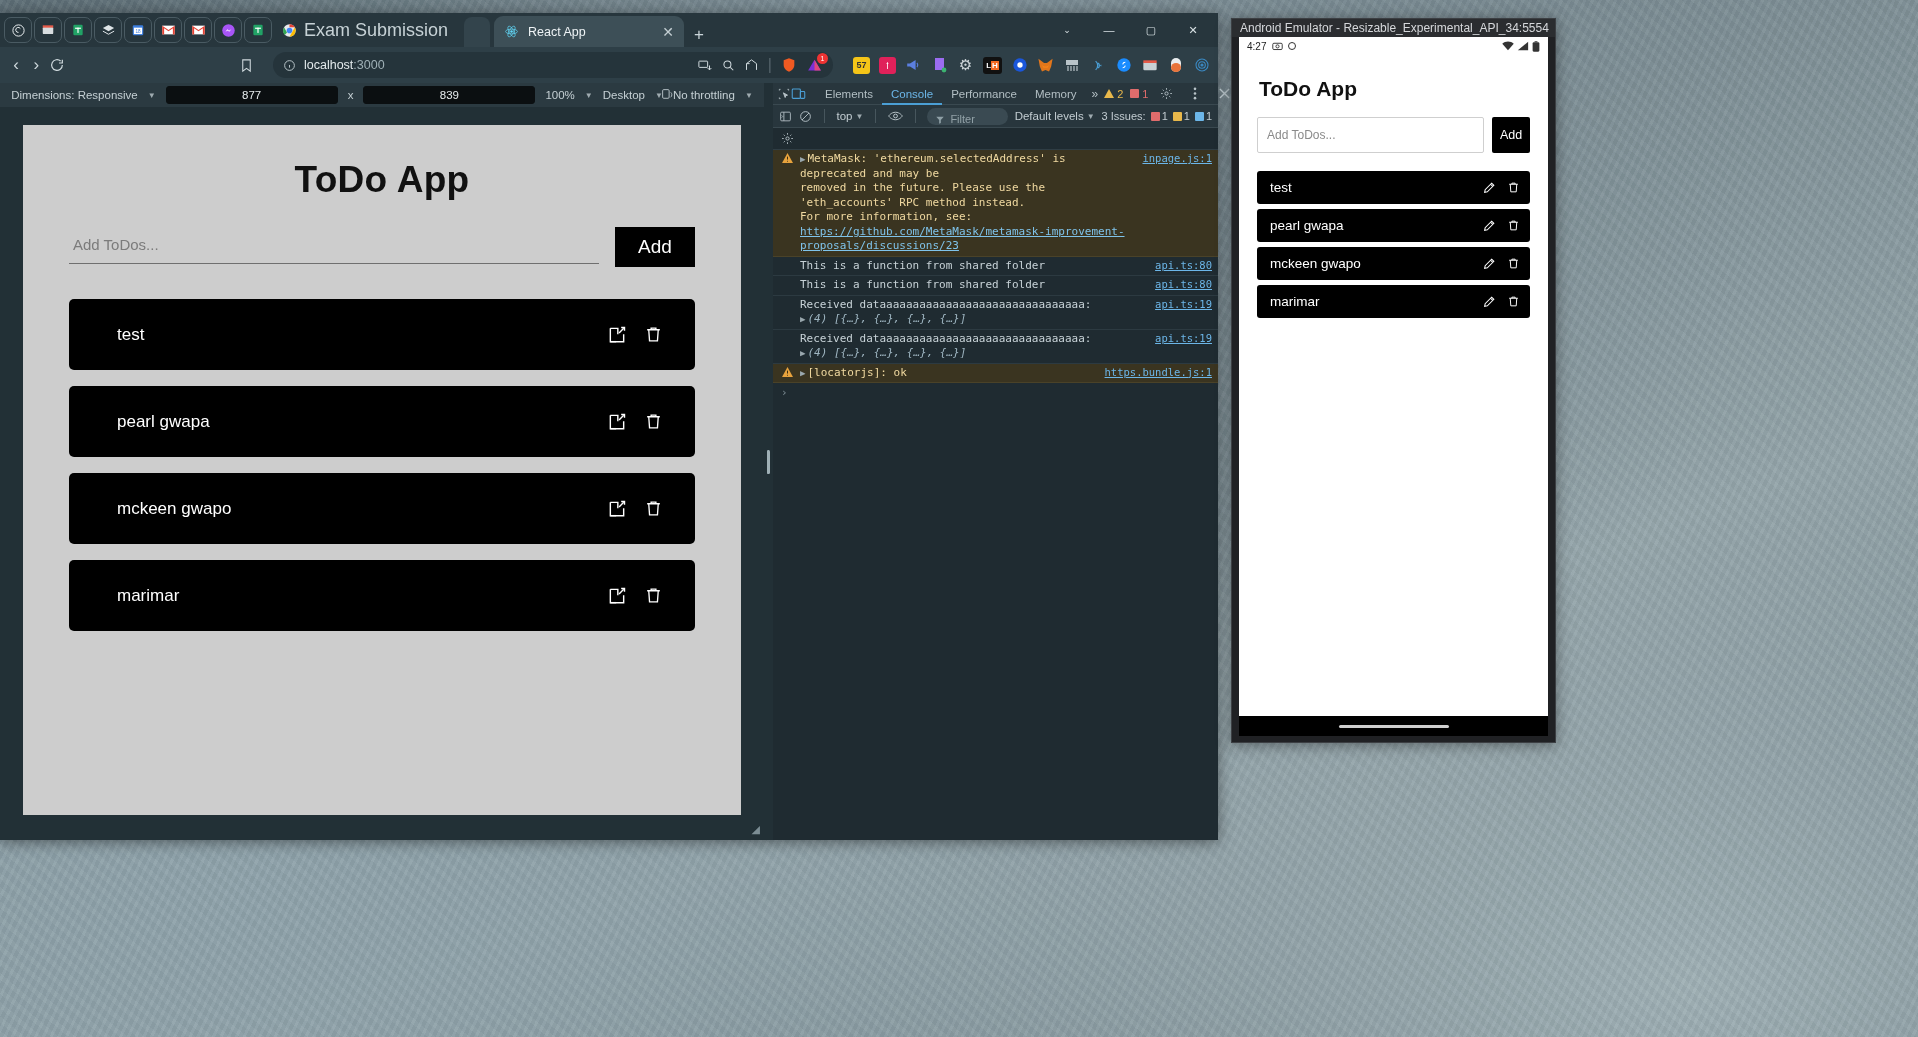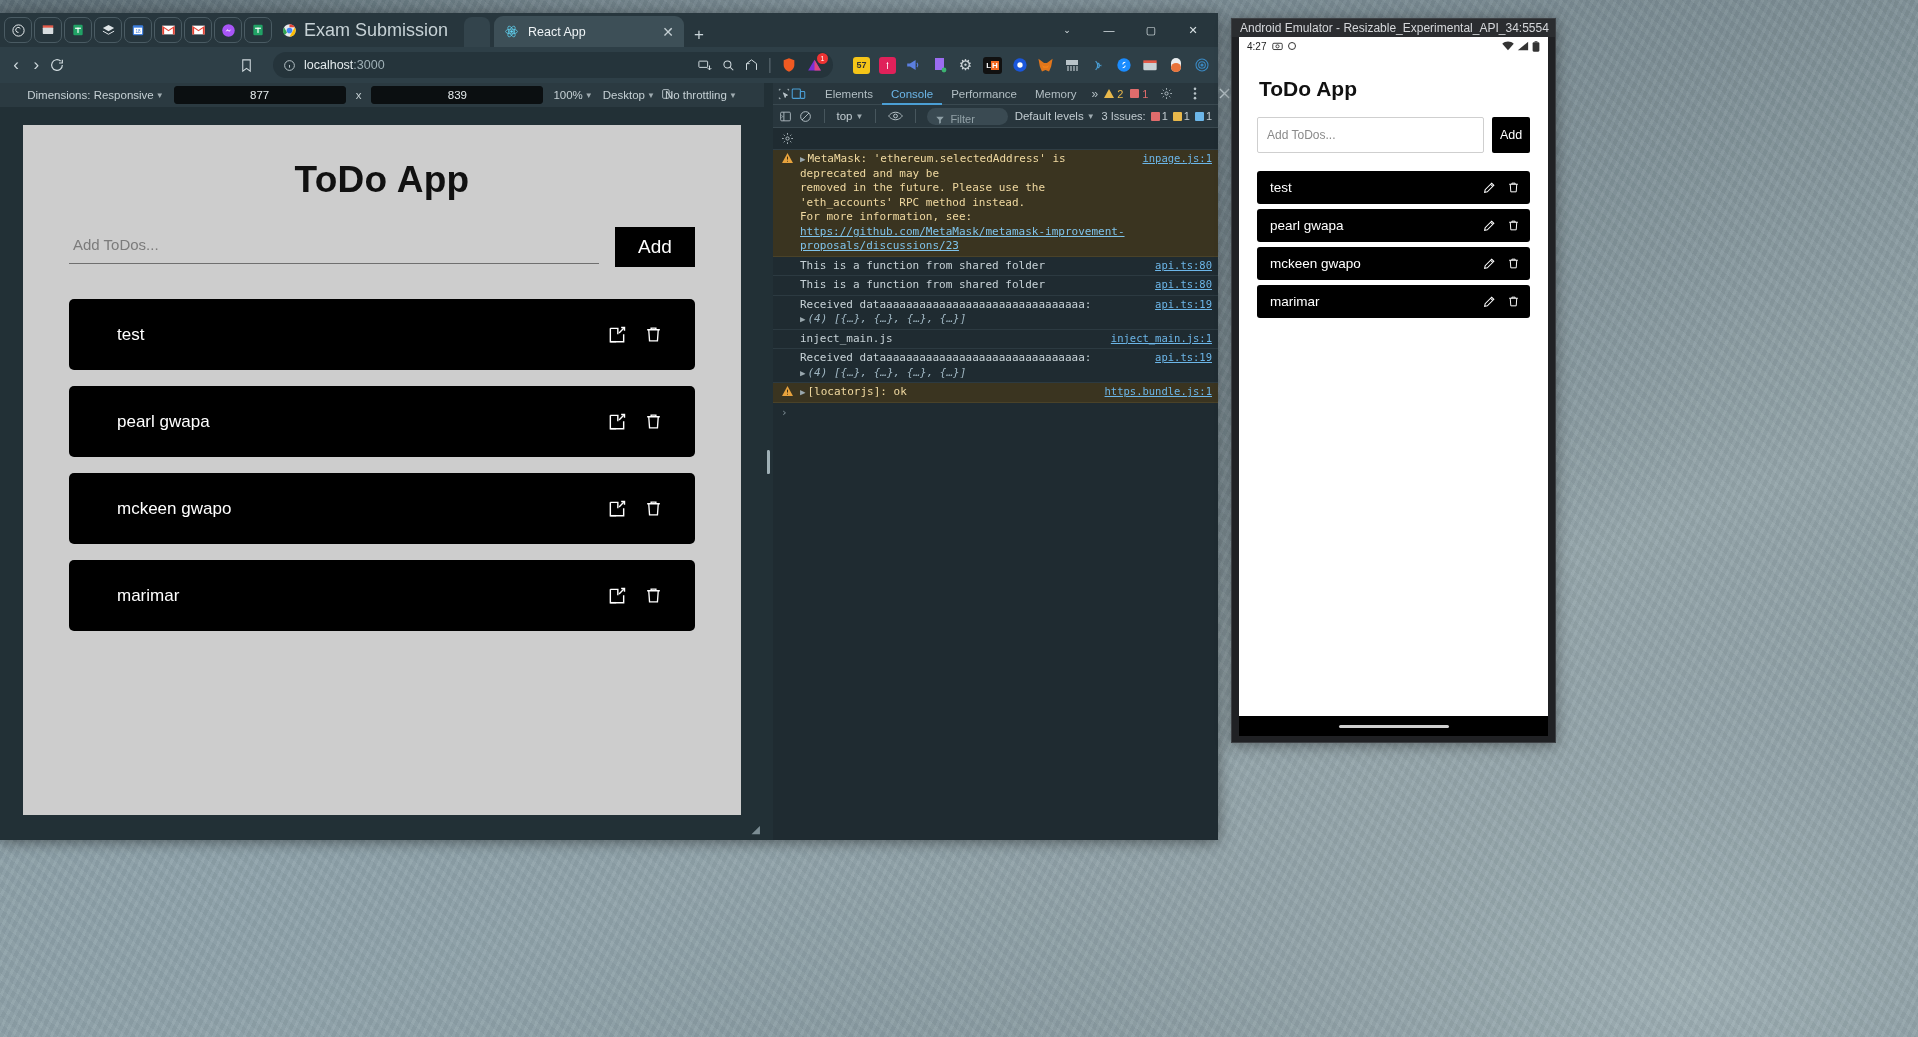--- a/index.html
+++ b/index.html
@@ -86,21 +86,21 @@
 
   
   .split{flex:1;display:flex;min-height:0;background:#1f2b31}
 
   
   .devpane{width:764px;display:flex;flex-direction:column;background:#223036;position:relative}
   .devtoolbar{
     height:24px;display:flex;align-items:center;justify-content:center;gap:10px;
     font-size:11.5px;color:#c5d0d4;background:#2b3a41;position:relative;
   }
-  .devtoolbar .dd{display:flex;align-items:center;gap:2px;white-space:nowrap}
+  .devtoolbar .dd{display:flex;align-items:center;gap:10px;white-space:nowrap}
   .caret{font-size:8px;color:#9fabb0}
   .dimbox{background:#0b0f11;border-radius:3px;color:#e6ecee;font-size:11.5px;
     padding:2px 8px;min-width:48px;text-align:center;border:1px solid #0b0f11}
   .devtoolbar .rot{position:absolute;right:90px;color:#c5d0d4}
   .devtoolbar .kebab{position:absolute;right:14px;color:#c5d0d4;letter-spacing:1px;font-size:12px}
   .devstage{
     flex:1;background:#223036;display:flex;flex-direction:column;align-items:center;
     padding-top:18px;position:relative;overflow:hidden;
   }
   .viewport{
@@ -688,25 +688,20 @@
             <span class="body">This is a function from shared folder</span>
             <span class="src">api.ts:80</span>
           </div>
 
           <div class="msg">
             <span class="gut"></span>
             <span class="body"><span>Received dataaaaaaaaaaaaaaaaaaaaaaaaaaaaaaa:</span><br><span class="arrow">▶</span><span class="grp">(4) [{…}, {…}, {…}, {…}]</span></span>
             <span class="src">api.ts:19</span>
           </div>
 
-          <div class="msg">
-            <span class="gut"></span>
-            <span class="body">inject_main.js</span>
-            <span class="src">inject_main.js:1</span>
-          </div>
 
           <div class="msg">
             <span class="gut"></span>
             <span class="body"><span>Received dataaaaaaaaaaaaaaaaaaaaaaaaaaaaaaa:</span><br><span class="arrow">▶</span><span class="grp">(4) [{…}, {…}, {…}, {…}]</span></span>
             <span class="src">api.ts:19</span>
           </div>
 
           <div class="msg warning">
             <span class="gut">
               <svg width="11" height="10" viewBox="0 0 12 11">

